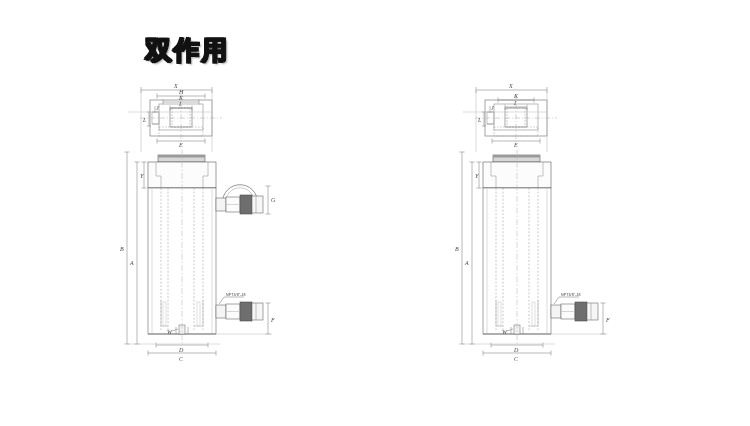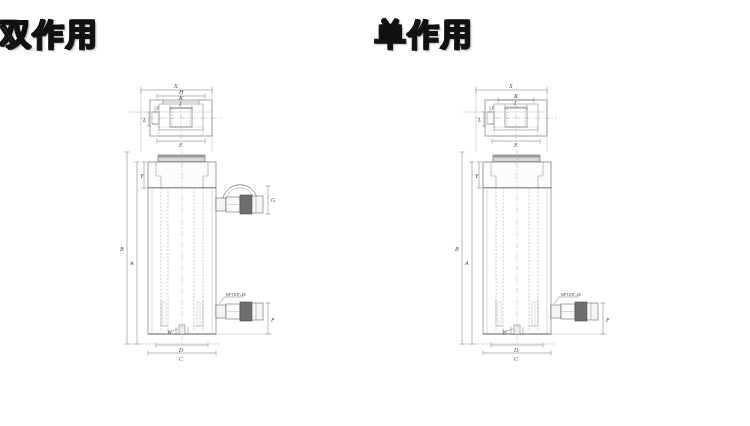--- a/index.html
+++ b/index.html
@@ -10,24 +10,25 @@
     overflow:hidden;
     position:relative;
   }
   .canvas{position:absolute;left:0;top:0;width:750px;height:426px;}
   .panel{position:absolute;top:0;width:375px;height:426px;}
   .panel-left{left:0;}
   .panel-right{left:375px;}
 
   .title{
     position:absolute;
-    top:14px;
+    top:33px;
     width:100%;
+    text-align:center;
     font-family:"DejaVu Sans", sans-serif;
-    font-size:31px;
+    font-size:26px;
     font-weight:700;
     letter-spacing:2px;
     color:#ffffff;
     -webkit-text-stroke:1.4px #111;
     text-shadow:
       -1px -1px 0 #111,
        1px -1px 0 #111,
       -1px  1px 0 #111,
        1px  1px 0 #111,
        2px  2px 2px rgba(0,0,0,.35);
@@ -195,21 +196,20 @@
         <text class="dim-label" x="179" y="352">D</text>
         <text class="dim-label" x="179" y="361">C</text>
 
         <text class="port-label" x="226" y="296">NPT3/8"-18</text>
       </svg>
     </div>
   </div>
 
   <div class="panel panel-right">
 
-    <div class="title">单作用</div>
 
     <div class="drawing">
       <svg width="375" height="426" viewBox="0 0 375 426" xmlns="http://www.w3.org/2000/svg">
         <g stroke="#666" fill="none" stroke-width="0.6">
 
           <rect x="110" y="100" width="62" height="36" stroke="#6a6a6a"></rect>
           <rect x="119" y="104" width="44" height="26" stroke="#8e8e8e"></rect>
           <rect x="130" y="108" width="22" height="19" stroke="#6a6a6a"></rect>
           <rect x="132" y="108" width="18" height="19" stroke="#9a9a9a" stroke-dasharray="1.6 1.4"></rect>
           <rect x="119" y="127" width="44" height="9" stroke="#a8a8a8" stroke-dasharray="1.6 1.4"></rect>

